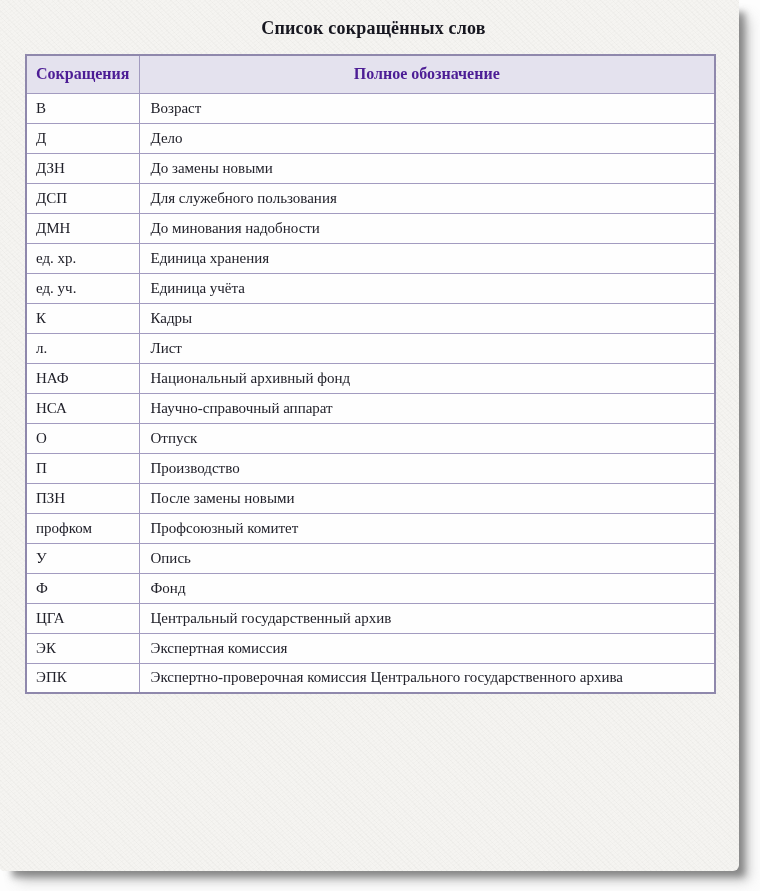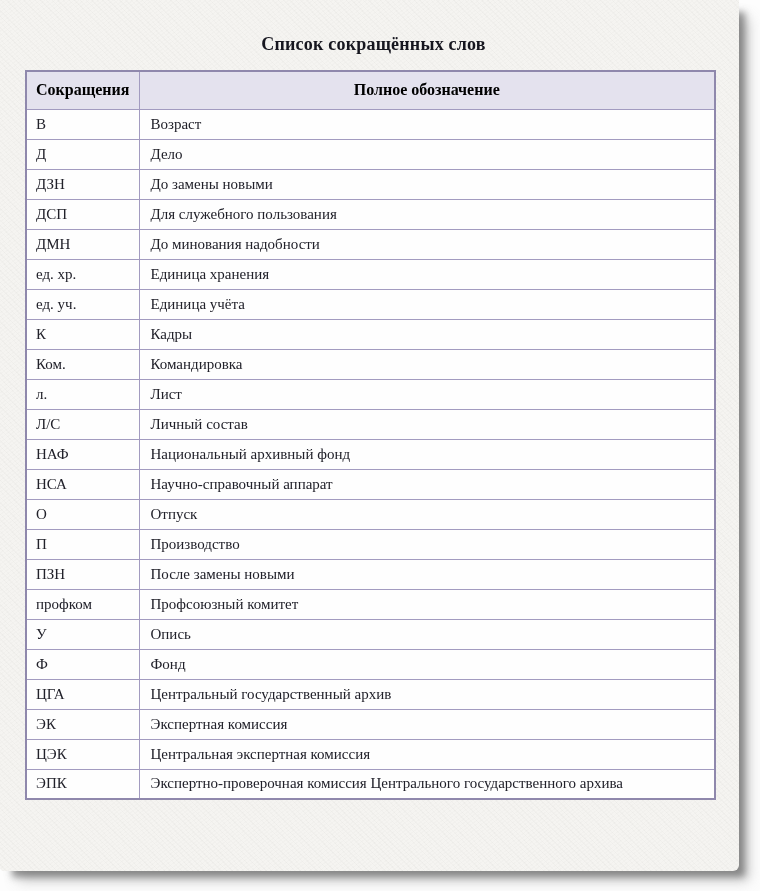--- a/index.html
+++ b/index.html
@@ -28,21 +28,21 @@
     background:
       repeating-linear-gradient(45deg, rgba(120,120,115,0.035) 0 1px, transparent 1px 4px),
       repeating-linear-gradient(-38deg, rgba(140,140,135,0.03) 0 1px, transparent 1px 3px),
       #f5f4f1;
     box-shadow:
       9px 9px 7px -3px rgba(75,75,75,0.55),
       14px 14px 14px -4px rgba(120,120,120,0.35);
   }
 
   .doc-title {
-    margin-top: 34px;
+    margin-top: 18px;
     text-align: center;
     font-size: 18px;
     font-weight: bold;
     letter-spacing: 0.2px;
     color: #16161f;
     padding-left: 8px;
   }
 
   .table-wrap {
     margin: 15px 23px 0 25px;
@@ -67,21 +67,21 @@
   table.abbr {
     border: 2px solid #8f88ac;
   }
 
   table.abbr thead th {
     height: 38px;
     background: #e4e2ee;
     font-weight: bold;
     font-size: 16px;
     text-align: center;
-    color: #000000;
+    color: #4c1d95;
   }
 
   table.abbr tbody td {
     height: 30px;
     background: #fefefe;
     vertical-align: middle;
     padding-left: 11px;
   }
 
   table.abbr col.c-abbr { width: 113px; }
@@ -135,30 +135,22 @@
             </tr>
             <tr>
               <td class="abbr-cell">ед. уч.</td>
               <td>Единица учёта</td>
             </tr>
             <tr>
               <td class="abbr-cell">К</td>
               <td>Кадры</td>
             </tr>
             <tr>
-              <td class="abbr-cell">Ком.</td>
-              <td>Командировка</td>
-            </tr>
-            <tr>
               <td class="abbr-cell">л.</td>
               <td>Лист</td>
-            </tr>
-            <tr>
-              <td class="abbr-cell">Л/С</td>
-              <td>Личный состав</td>
             </tr>
             <tr>
               <td class="abbr-cell">НАФ</td>
               <td>Национальный архивный фонд</td>
             </tr>
             <tr>
               <td class="abbr-cell">НСА</td>
               <td>Научно-справочный аппарат</td>
             </tr>
             <tr>
@@ -187,24 +179,20 @@
             </tr>
             <tr>
               <td class="abbr-cell">ЦГА</td>
               <td>Центральный государственный архив</td>
             </tr>
             <tr>
               <td class="abbr-cell">ЭК</td>
               <td>Экспертная комиссия</td>
             </tr>
             <tr>
-              <td class="abbr-cell">ЦЭК</td>
-              <td>Центральная экспертная комиссия</td>
-            </tr>
-            <tr>
               <td class="abbr-cell">ЭПК</td>
               <td>Экспертно-проверочная комиссия Центрального государственного архива</td>
             </tr>
           </tbody>
       </table>
     </div>
 
   </div>
 </div>
 

